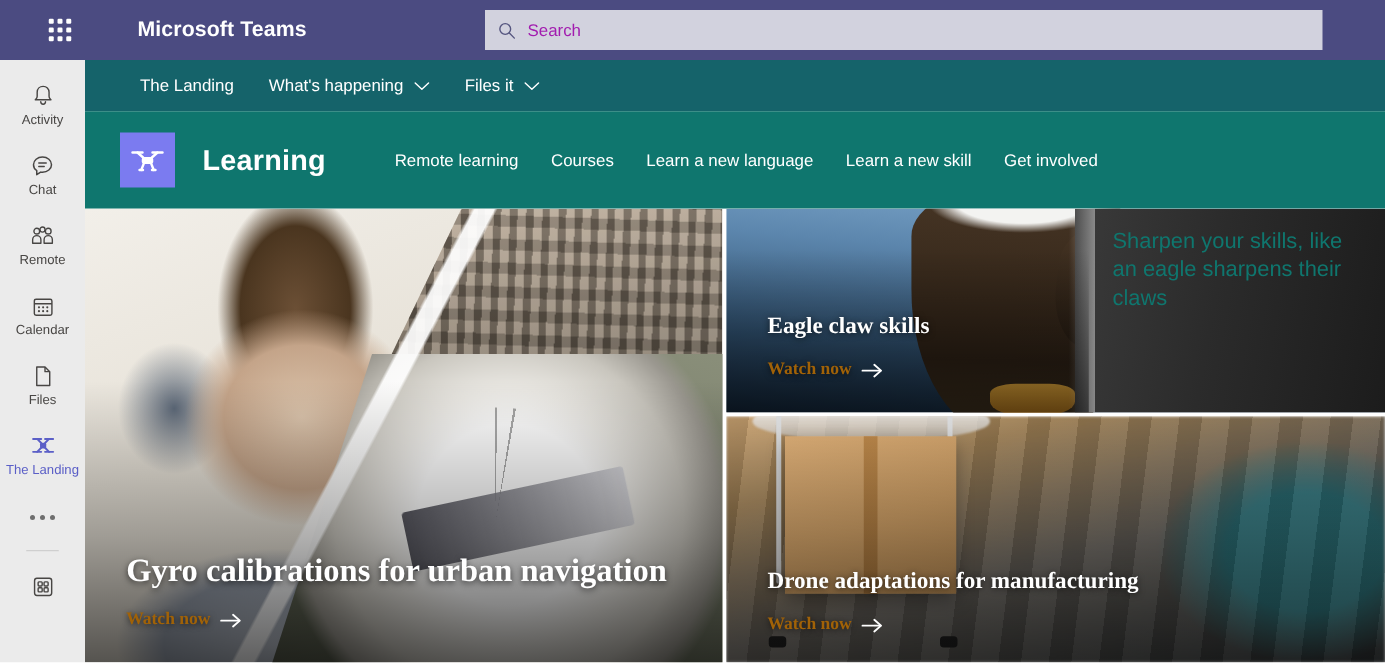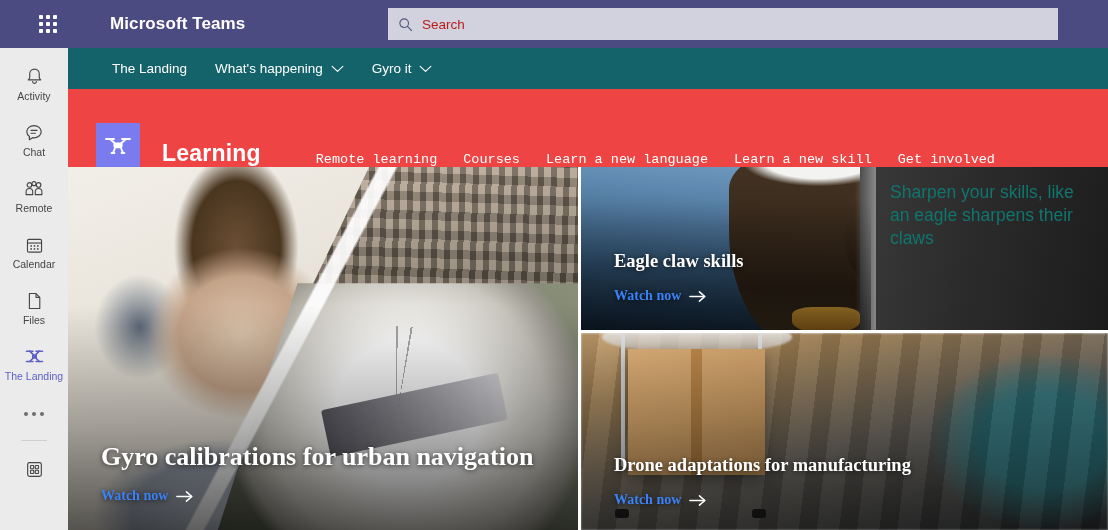--- a/index.html
+++ b/index.html
@@ -31,21 +31,21 @@
   .brand {
     color: #ffffff; font-size: 17px; font-weight: bold;
     letter-spacing: .1px; margin-left: 38px;
   }
   .searchwrap { position: absolute; left: 388px; top: 8px; width: 670px; height: 32px; }
   .searchbox {
     width: 100%; height: 32px; background: #d2d2de; border: none;
     display: flex; align-items: center; padding: 0 10px; cursor: text;
   }
   .search-ic { width: 15px; height: 15px; flex: 0 0 15px; margin-right: 9px; }
-  .search-ph { color: #b91c1c; font-size: 13.5px; }
+  .search-ph { color: #a21caf; font-size: 13.5px; }
 
   
   .below { flex: 1; display: flex; min-height: 0; }
 
   
   .rail {
     width: 68px; min-width: 68px; background: #ebebeb;
     display: flex; flex-direction: column; align-items: center;
     padding-top: 8px; position: relative;
   }
@@ -78,54 +78,54 @@
     display: flex; align-items: center; padding-left: 30px; gap: 0px;
   }
   .sitenav-item {
     color: #ffffff; font-size: 13.5px; padding: 0 14px; height: 41px;
     display: flex; align-items: center; gap: 8px; cursor: pointer; white-space: nowrap;
   }
   .chev { width: 13px; height: 8px; flex: 0 0 13px; }
 
   
   .hubhead {
-    height: 78px; min-height: 78px; background: #ef4444;
-    display: flex; align-items: flex-end; padding-left: 28px;
+    height: 78px; min-height: 78px; background: #0f766e;
+    display: flex; align-items: center; padding-left: 28px;
   }
   .hub-tile {
     width: 44px; height: 44px; background: #7b7bf0;
     display: flex; align-items: center; justify-content: center; flex: 0 0 44px;
     cursor: pointer;
   }
   .hub-title {
     color: #ffffff; font-size: 23px; font-weight: bold; margin-left: 22px;
     letter-spacing: .2px; white-space: nowrap;
   }
-  .hub-links { display: flex; align-items: center; margin-left: 42px; font-family: Liberation Mono, monospace; }
+  .hub-links { display: flex; align-items: center; margin-left: 42px; }
   .hub-link {
     color: #ffffff; font-size: 13.5px; padding: 0 13px; cursor: pointer; white-space: nowrap;
   }
 
   
   .content { flex: 1; display: flex; gap: 3px; min-height: 0; background: #ffffff; }
   .col-left { flex: 0 0 510px; position: relative; overflow: hidden; }
   .col-right { flex: 1; display: flex; flex-direction: column; gap: 3px; min-width: 0; }
   .card { position: relative; overflow: hidden; }
   .card-r1 { flex: 0 0 163px; }
   .card-r2 { flex: 1; }
 
   .card-text { position: absolute; left: 33px; right: 24px; z-index: 4; font-family: Liberation Serif, serif; }
   .card-title {
     color: #ffffff; font-weight: bold; text-shadow: 0 1px 5px rgba(0,0,0,.65);
     line-height: 1.16;
   }
   .t-big { font-size: 26px; }
   .t-mid { font-size: 18.5px; }
   .watch {
-    margin-top: 16px; color: #3b82f6; font-size: 14px; font-weight: bold;
+    margin-top: 16px; color: #a16207; font-size: 14px; font-weight: bold;
     display: inline-flex; align-items: center; gap: 8px; cursor: pointer;
     text-shadow: 0 1px 5px rgba(0,0,0,.65);
   }
   .arrow { width: 18px; height: 13px; }
 
   
   .hero-woman {
     position: absolute; inset: 0;
     background:
       radial-gradient(ellipse 130px 120px at 34% 46%, #dcc5ad 0%, #c4a489 48%, rgba(196,164,137,0) 72%),
@@ -403,21 +403,21 @@
         <div class="sitenav-item">
           <span>The Landing</span>
         </div>
         <div class="sitenav-item">
           <span>What's happening</span>
           <svg class="chev" viewBox="0 0 14 9">
             <path d="M1 1.6 L7 7.2 L13 1.6" fill="none" stroke="#ffffff" stroke-width="1.3" stroke-linecap="round" stroke-linejoin="round"></path>
           </svg>
         </div>
         <div class="sitenav-item">
-          <span>Gyro it</span>
+          <span>Files it</span>
           <svg class="chev" viewBox="0 0 14 9">
             <path d="M1 1.6 L7 7.2 L13 1.6" fill="none" stroke="#ffffff" stroke-width="1.3" stroke-linecap="round" stroke-linejoin="round"></path>
           </svg>
         </div>
       </div>
 
       <div class="hubhead">
         <div class="hub-tile">
           <svg width="30" height="26" viewBox="0 0 30 26">
             <g stroke="#ffffff" stroke-width="1.9" stroke-linecap="round" fill="none">

